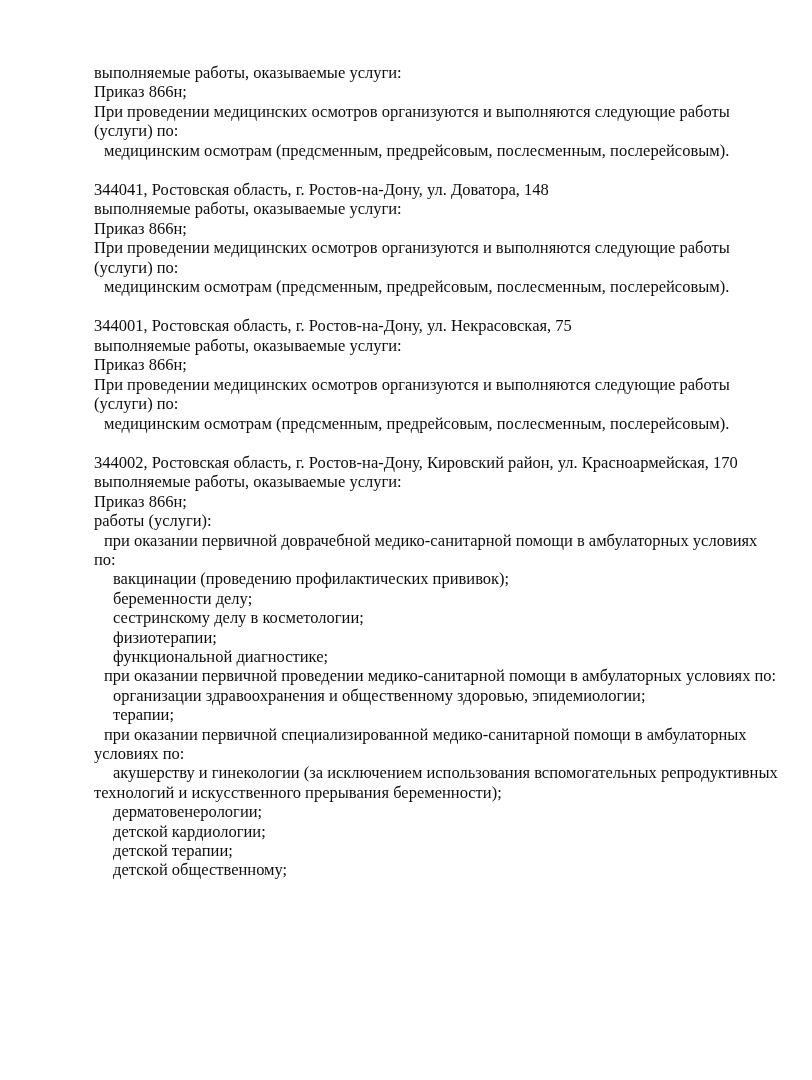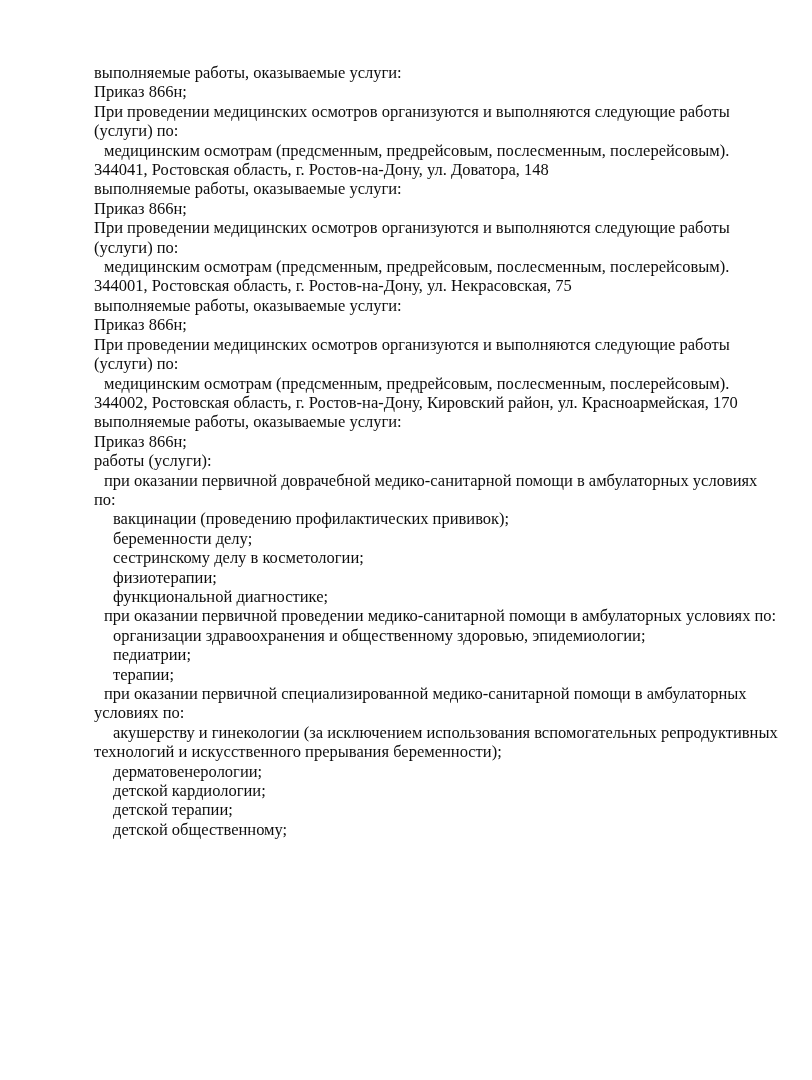--- a/index.html
+++ b/index.html
@@ -18,20 +18,21 @@
   }
   .content {
     position: absolute;
     top: 63px;
     left: 94px;
     width: 660px;
     font-size: 16.5px;
     line-height: 19.4px;
   }
   .block + .block {
+    margin-top: 20px;
   }
   .line {
     white-space: nowrap;
   }
   .indent-0 { padding-left: 0; }
   .indent-1 { padding-left: 10px; }
   .indent-2 { padding-left: 19px; }
 </style>
 </head>
 <body>
@@ -68,21 +69,20 @@
         <div class="line indent-0">работы (услуги):</div>
         <div class="line indent-1">при оказании первичной доврачебной медико-санитарной помощи в амбулаторных условиях</div>
         <div class="line indent-0">по:</div>
         <div class="line indent-2">вакцинации (проведению профилактических прививок);</div>
         <div class="line indent-2">беременности делу;</div>
         <div class="line indent-2">сестринскому делу в косметологии;</div>
         <div class="line indent-2">физиотерапии;</div>
         <div class="line indent-2">функциональной диагностике;</div>
         <div class="line indent-1">при оказании первичной проведении медико-санитарной помощи в амбулаторных условиях по:</div>
         <div class="line indent-2">организации здравоохранения и общественному здоровью, эпидемиологии;</div>
-        <div class="line indent-2">педиатрии;</div>
         <div class="line indent-2">терапии;</div>
         <div class="line indent-1">при оказании первичной специализированной медико-санитарной помощи в амбулаторных</div>
         <div class="line indent-0">условиях по:</div>
         <div class="line indent-2">акушерству и гинекологии (за исключением использования вспомогательных репродуктивных</div>
         <div class="line indent-0">технологий и искусственного прерывания беременности);</div>
         <div class="line indent-2">дерматовенерологии;</div>
         <div class="line indent-2">детской кардиологии;</div>
         <div class="line indent-2">детской терапии;</div>
         <div class="line indent-2">детской общественному;</div>
       </div>

